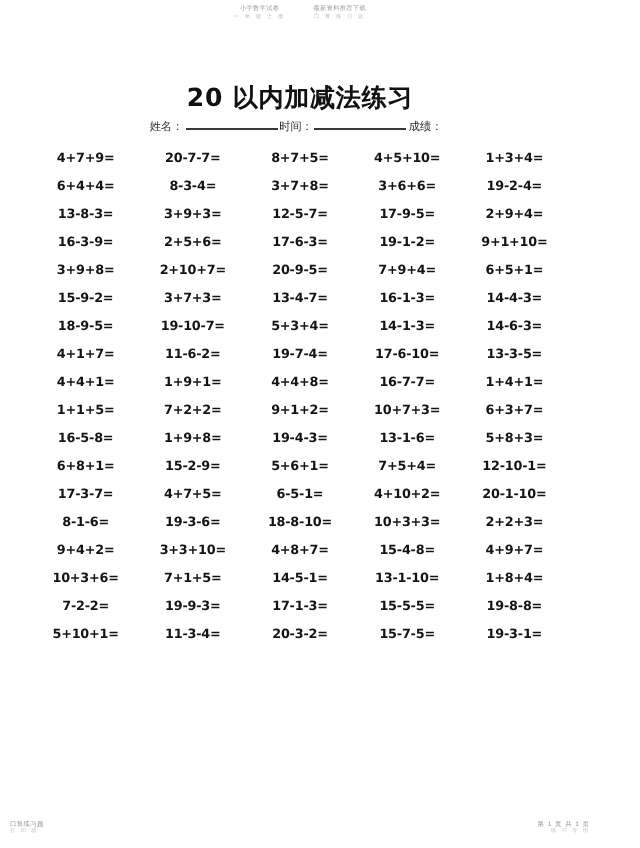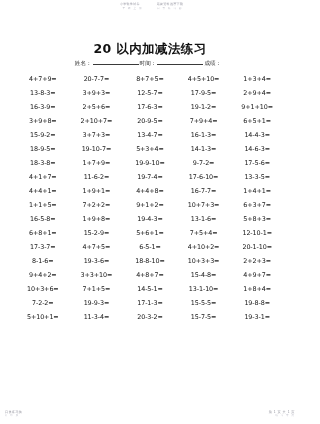--- a/index.html
+++ b/index.html
@@ -90,20 +90,21 @@
   .meta .rule.short { width: 2px; border-bottom: none; }
 
   
   .grid {
     position: absolute;
     top: 72px;
     left: 16px;
     width: 268px;
     display: flex;
     flex-direction: column;
+    font-weight: bold;
   }
   .row {
     display: flex;
     height: 14px;
     align-items: center;
   }
   .cell {
     flex: 1 1 0;
     text-align: center;
     font-size: 6.4px;
@@ -183,20 +184,27 @@
 
   <div class="grid">
       <div class="row">
         <div class="cell">4+7+9=</div>
         <div class="cell">20-7-7=</div>
         <div class="cell">8+7+5=</div>
         <div class="cell">4+5+10=</div>
         <div class="cell">1+3+4=</div>
       </div>
       <div class="row">
+        <div class="cell">6+4+4=</div>
+        <div class="cell">8-3-4=</div>
+        <div class="cell">3+7+8=</div>
+        <div class="cell">3+6+6=</div>
+        <div class="cell">19-2-4=</div>
+      </div>
+      <div class="row">
         <div class="cell">13-8-3=</div>
         <div class="cell">3+9+3=</div>
         <div class="cell">12-5-7=</div>
         <div class="cell">17-9-5=</div>
         <div class="cell">2+9+4=</div>
       </div>
       <div class="row">
         <div class="cell">16-3-9=</div>
         <div class="cell">2+5+6=</div>
         <div class="cell">17-6-3=</div>
@@ -216,27 +224,20 @@
         <div class="cell">13-4-7=</div>
         <div class="cell">16-1-3=</div>
         <div class="cell">14-4-3=</div>
       </div>
       <div class="row">
         <div class="cell">18-9-5=</div>
         <div class="cell">19-10-7=</div>
         <div class="cell">5+3+4=</div>
         <div class="cell">14-1-3=</div>
         <div class="cell">14-6-3=</div>
-      </div>
-      <div class="row">
-        <div class="cell">18-3-8=</div>
-        <div class="cell">1+7+9=</div>
-        <div class="cell">19-9-10=</div>
-        <div class="cell">9-7-2=</div>
-        <div class="cell">17-5-6=</div>
       </div>
       <div class="row">
         <div class="cell">4+1+7=</div>
         <div class="cell">11-6-2=</div>
         <div class="cell">19-7-4=</div>
         <div class="cell">17-6-10=</div>
         <div class="cell">13-3-5=</div>
       </div>
       <div class="row">
         <div class="cell">4+4+1=</div>

